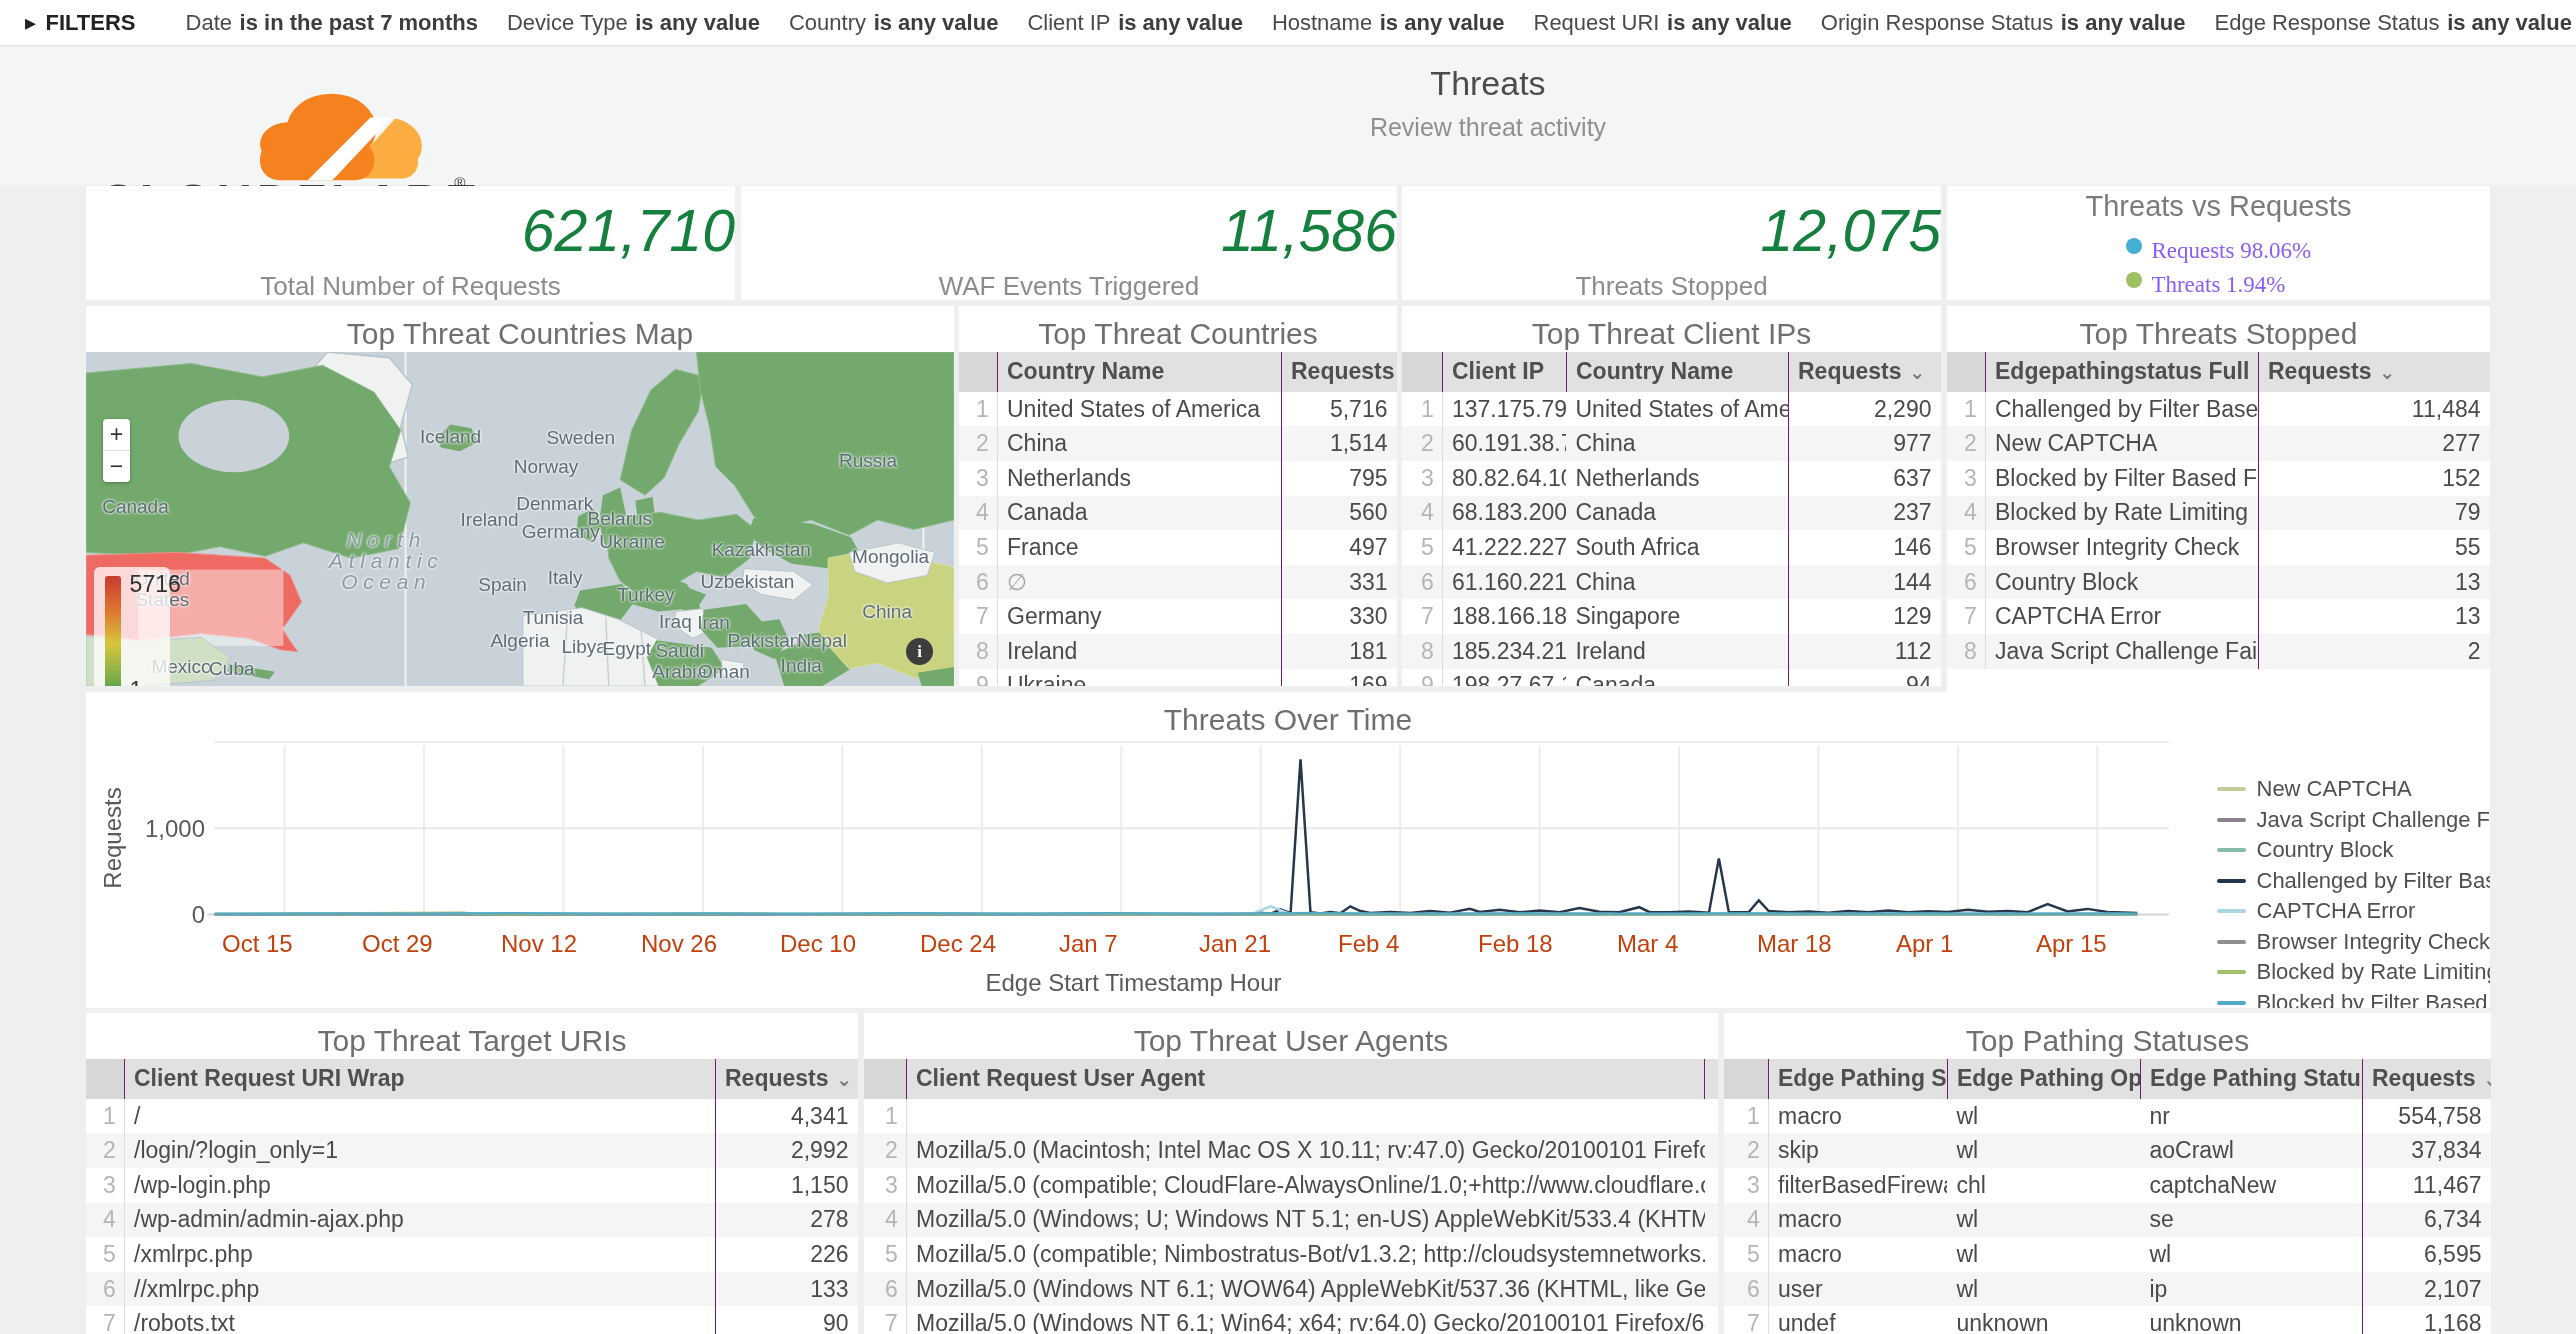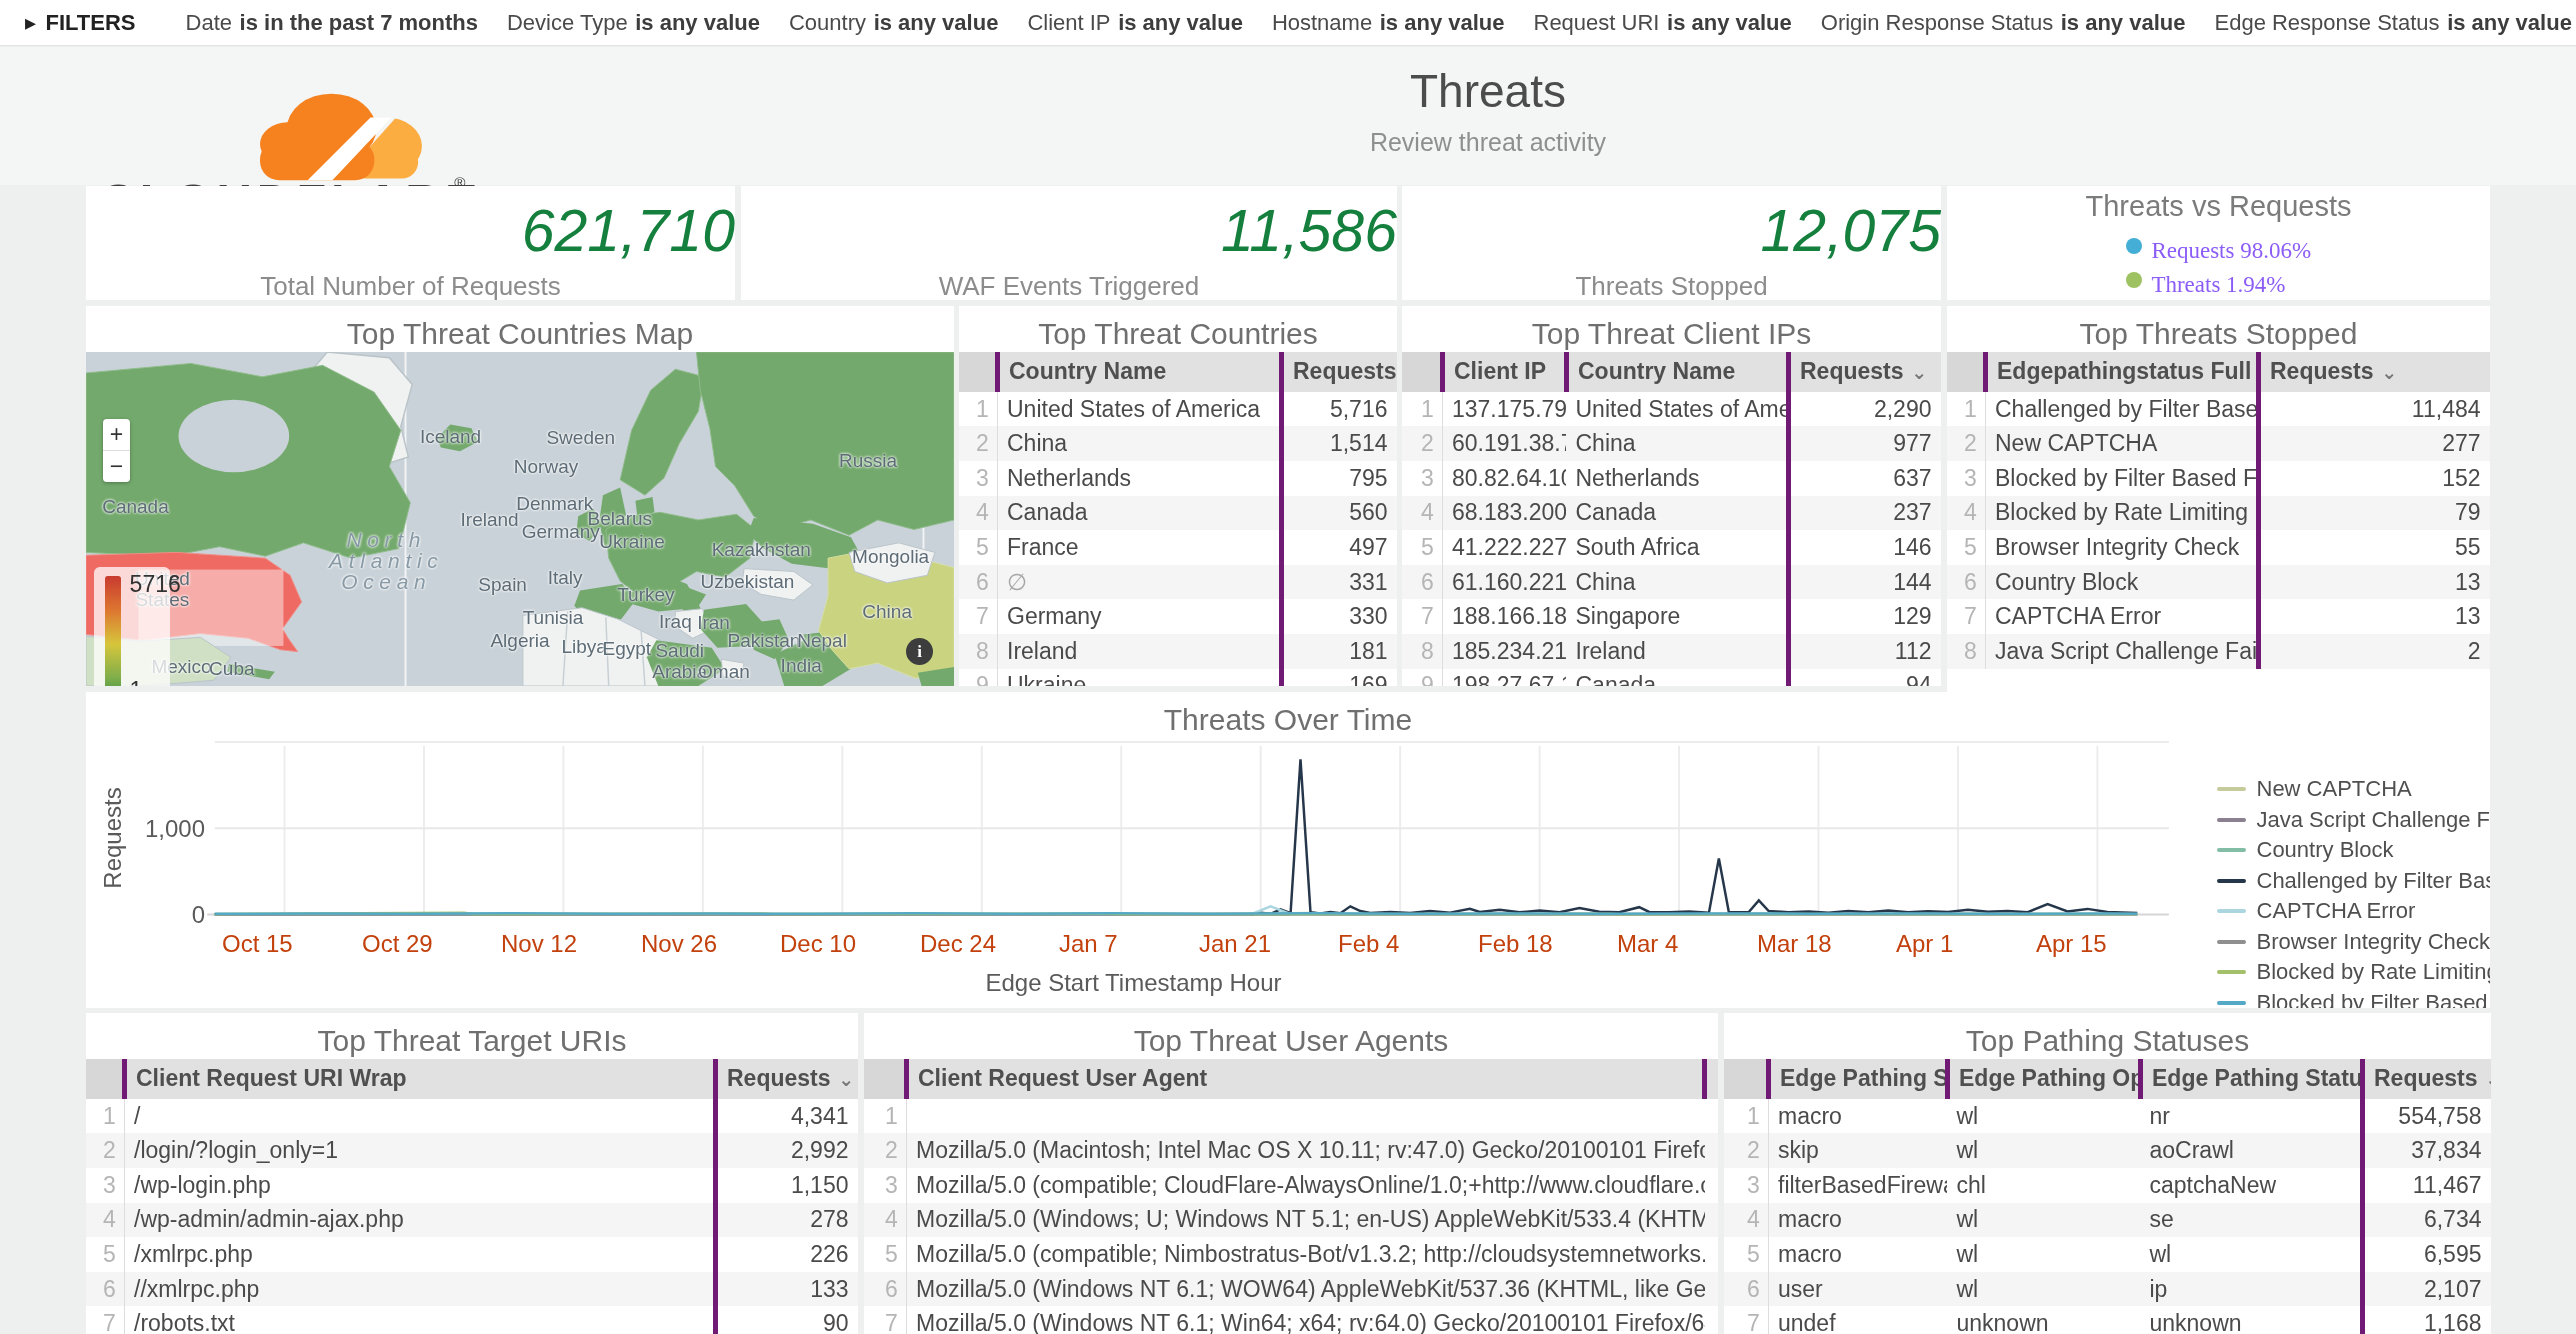--- a/index.html
+++ b/index.html
@@ -16,21 +16,21 @@
   }
   #filterbar .ftoggle{display:flex;align-items:center;font-weight:bold;color:#222;margin-right:50px;cursor:pointer;}
   #filterbar .ftoggle .tri{font-size:14.3px;margin-right:9.5px;color:#222;}
   #filters-list{display:flex;gap:29px;overflow:hidden;}
   .fitem{display:flex;gap:7.6px;color:#4a4a4a;cursor:pointer;}
   .fitem b{color:#3d3d3d;}
   
   #headerband{position:absolute;left:0;top:47px;width:2576px;height:138px;background:#f4f5f5;}
   #logo{position:absolute;left:100px;top:38px;width:381px;height:143px;}
   #page-head{position:absolute;left:486px;right:86px;top:17px;text-align:center;}
-  #page-title{font-size:46px;color:#4c4c4c;}
+  #page-title{font-size:34px;color:#4c4c4c;}
   #page-subtitle{font-size:25px;color:#8f8f8f;margin-top:9.5px;}
   
   .tile{position:absolute;background:#fff;overflow:hidden;box-sizing:border-box;}
   .panel-title{text-align:center;font-size:30px;color:#6f6f6f;padding-top:10.5px;height:35px;}
   
   .kpi-num{text-align:right;font-size:59px;color:#15803d;margin-top:11.4px;font-style:italic;}
   .kpi-label{text-align:center;font-size:26px;color:#8c8c8c;margin-top:5.7px;}
   .tvr-title{text-align:center;font-size:29px;color:#7b7b7b;margin-top:4px;}
   #tvr-legend{width:max-content;margin:15.3px auto 0;}
   #tvr-legend .lrow{display:flex;align-items:flex-start;gap:9.5px;font-size:23px;color:#8b5cf6;margin-bottom:7.6px;font-family:Liberation Serif, serif;}
@@ -41,21 +41,21 @@
     background:#e1e1e1;text-align:left;font-weight:bold;color:#4f4f4f;
     padding:6.7px 9.5px;height:23px;white-space:nowrap;overflow:hidden;cursor:pointer;
   }
   table.dtable th.idx-h{background:#d7d7d7;}
   table.dtable th.sliver{padding:0;}
   table.dtable td{padding:3.8px 9.5px;height:24px;white-space:nowrap;overflow:hidden;color:#4a4a4a;}
   table.dtable td.l{text-align:left;}
   table.dtable td.r{text-align:right;}
   table.dtable td.null{color:#a7a7a7;}
   table.dtable td.idx{color:#b5b5b5;text-align:right;padding-right:7.6px;border-right:1px solid #ddd;}
-  table.dtable th + th, table.dtable td.r{border-left:5px solid #701a75;}
+  table.dtable th + th, table.dtable td.r{border-left:1px solid #701a75;}
   table.dtable tbody tr:nth-child(even){background:#f5f5f5;}
   .sort{margin-left:7.6px;color:#777;font-size:19px;}
   
   #map-wrap{position:absolute;left:0;top:46px;right:0;bottom:0;cursor:grab;}
   #map-wrap svg{position:absolute;left:0;top:0;width:100%;height:100%;}
   .map-label{
     position:absolute;transform:translate(-50%,-50%);font-size:19px;color:#5d6c76;
     text-shadow:0 0 2.9px #fff,0 0 2.9px #fff;text-align:center;line-height:21px;width:max-content;max-width:105px;
     pointer-events:none;
   }

